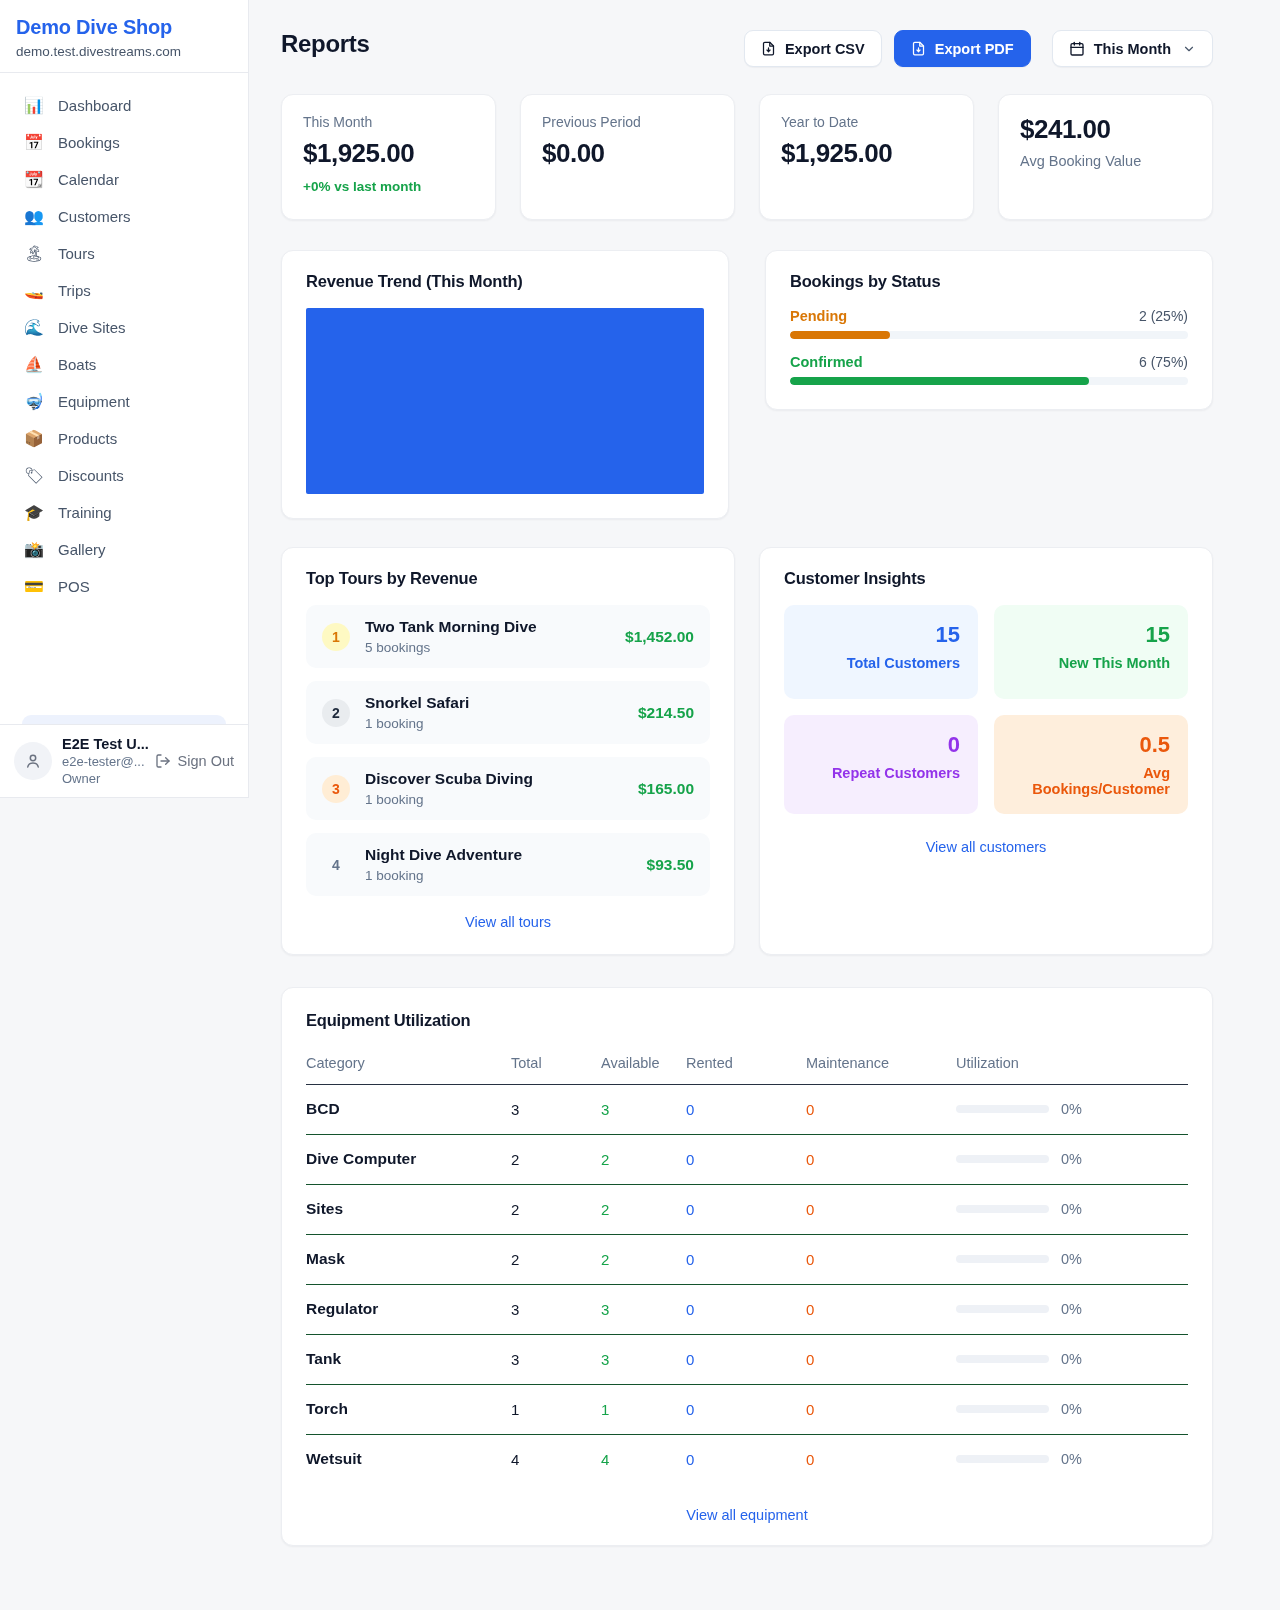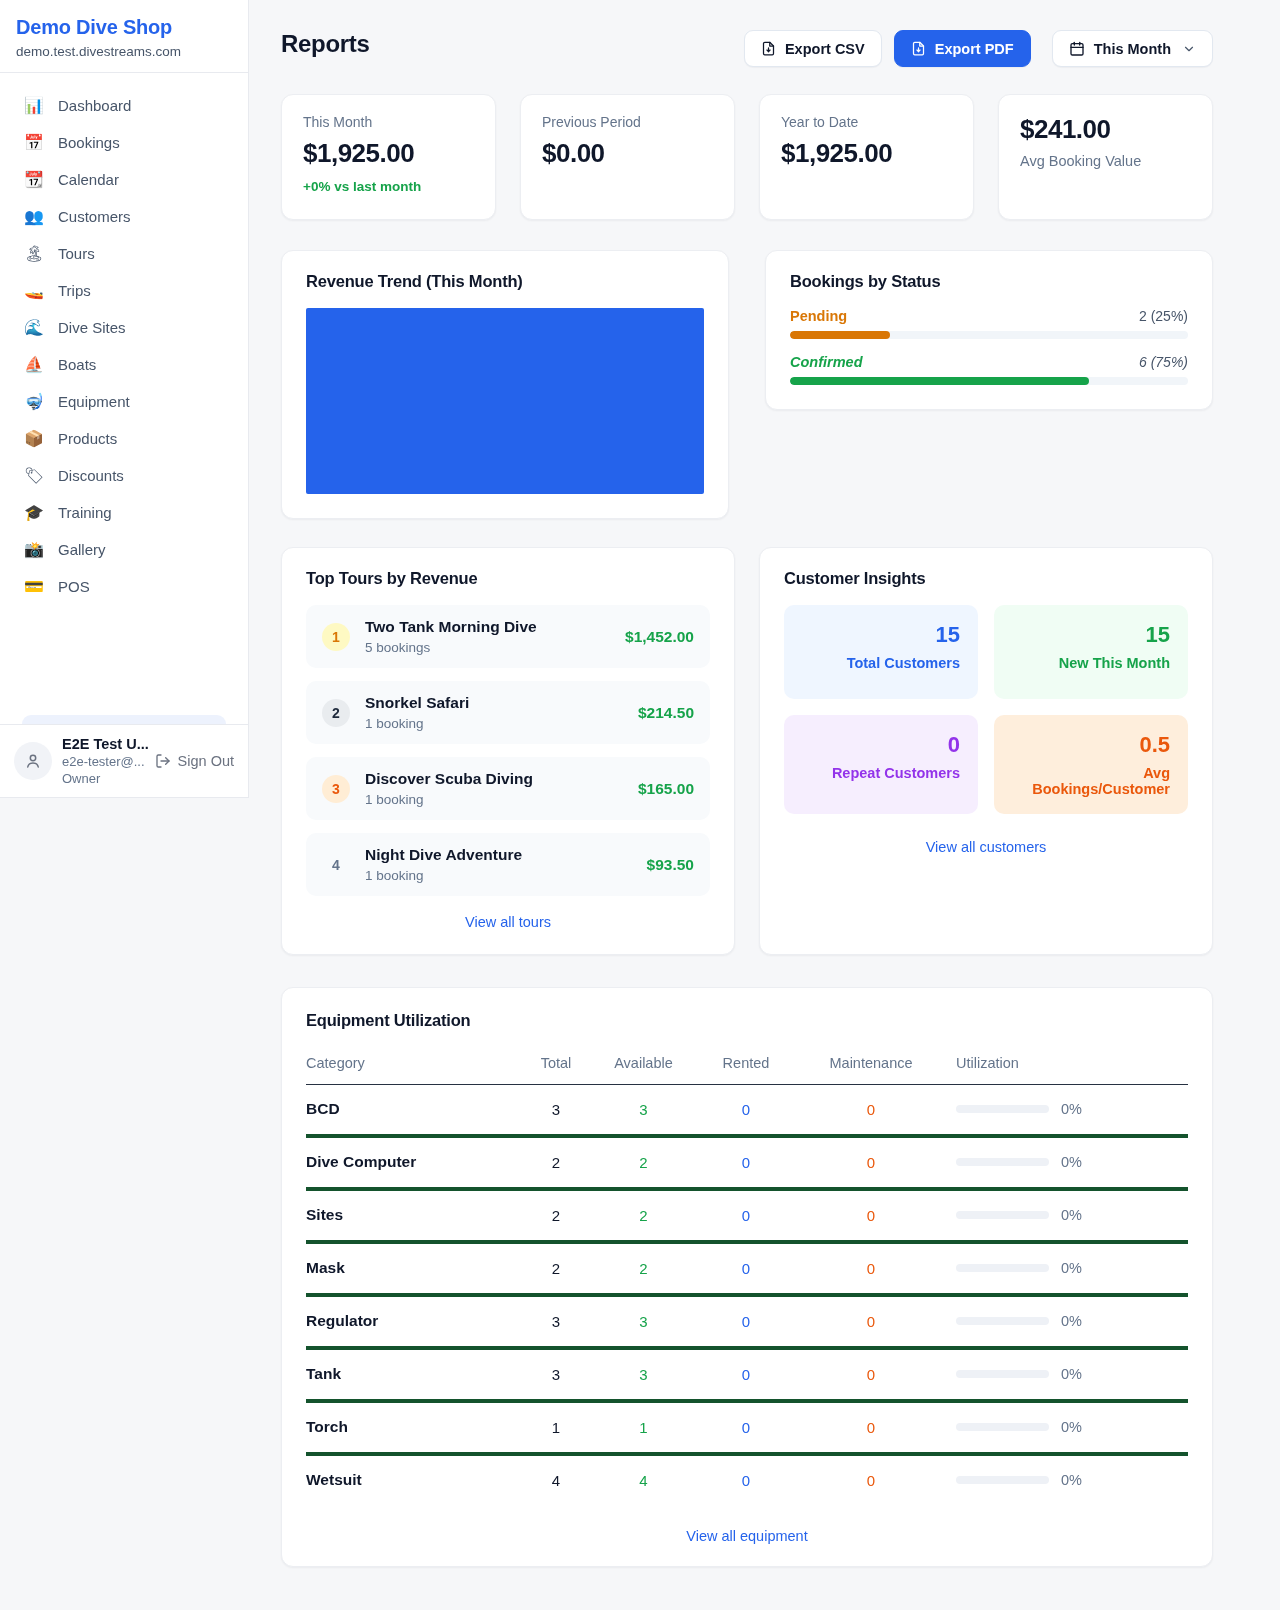--- a/index.html
+++ b/index.html
@@ -60,21 +60,21 @@
   .stat-value{font-size:26px; font-weight:800; margin-top:8px; letter-spacing:-.5px;}
   .stat-delta{margin-top:10px; font-size:13.5px; font-weight:600; color:var(--green);}
   .stat-card.value-first .stat-value{margin-top:0;}
   .stat-card.value-first .stat-label{margin-top:8px; font-size:14.5px;}
 
   
   .row2{display:grid; grid-template-columns:1fr 1fr; gap:36px; align-items:start; margin-bottom:28px;}
   .panel{padding:21px 24px 24px;}
   .panel-title{font-size:16.5px; font-weight:700; letter-spacing:-.2px; margin-bottom:17px;}
   .chart-block{height:186px; background:var(--accent); border-radius:2px;}
-  .status-row + .status-row{margin-top:15px;font-style:italic;}
+  .status-row + .status-row{margin-top:15px;}
   .status-head{display:flex; justify-content:space-between; align-items:baseline; margin-bottom:7px;}
   .status-label{font-size:14.5px; font-weight:600;}
   .status-count{font-size:14px; color:#475569;}
   .bar-track{height:8px; background:#f1f5f9; border-radius:4px; overflow:hidden;}
   .bar-fill{height:100%; border-radius:4px;}
 
   
   .row3{display:grid; grid-template-columns:1fr 1fr; gap:24px; margin-bottom:32px;}
   .tour-row{display:flex; align-items:center; gap:15px; background:#f8fafc; border-radius:10px;
     padding:13px 16px; margin-bottom:13px;}
@@ -88,24 +88,24 @@
   .insights-grid{display:grid; grid-template-columns:1fr 1fr; gap:16px;}
   .insight-tile{border-radius:10px; padding:17px 18px; min-height:94px;text-align:right;}
   .insight-value{font-size:22px; font-weight:800;}
   .insight-label{font-size:14.5px; font-weight:600; margin-top:7px;}
   .insights-view-all{margin-top:25px;}
 
   
   .equip-panel{padding:23px 24px 22px;}
   .t-head,.t-row{display:grid; grid-template-columns:205px 90px 85px 120px 130px 1fr; align-items:center;}
   .t-head{padding:8px 0 13px; font-size:14.5px; color:#64748b; border-bottom:1px solid #273142; margin-top:6px;}
-  .t-row{padding:15px 0 16px; border-bottom:4px solid #14532d; font-size:15px;}
+  .t-row{padding:15px 0 16px; border-bottom:1px solid #14532d; font-size:15px;}
   .t-row:last-of-type{border-bottom:none;}
   .cat{font-weight:600; font-size:15.5px;}
-  .num{text-align:center;}
+  .num{}
   .num.total{color:#0f172a;}
   .num.avail{color:var(--green);}
   .num.rented{color:var(--accent);}
   .num.maint{color:var(--orange);}
   .util{display:flex; align-items:center; gap:12px; padding-left:20px;}
   .util-track{width:93px; height:8px; border-radius:4px; background:#eef1f6; overflow:hidden;}
   .util-fill{height:100%; border-radius:4px; background:var(--accent);}
   .util-pct{font-size:14.5px; color:#64748b;}
   .equip-view-all{margin-top:23px;}
 </style>

